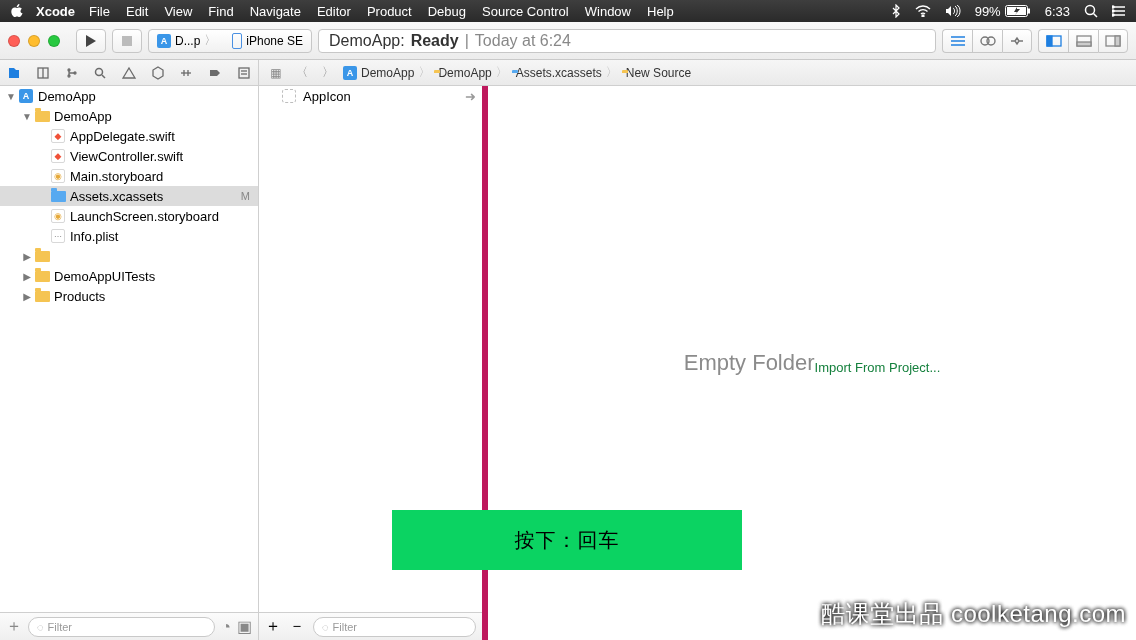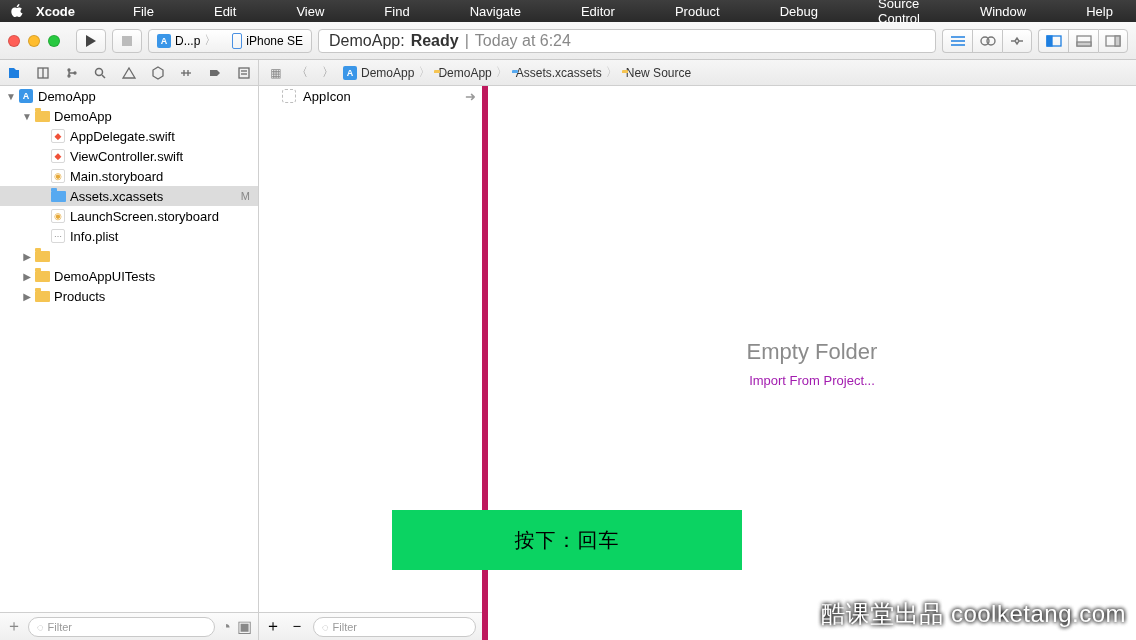--- a/index.html
+++ b/index.html
@@ -2,21 +2,21 @@
 <html><head>
 <meta charset="utf-8">
 <style>
 * { margin: 0; padding: 0; box-sizing: border-box; font-family: -apple-system, "Helvetica Neue", Arial, sans-serif; }
 html, body { width: 1136px; height: 640px; overflow: hidden; background: #f6f6f6; }
 
 
 .menubar { height: 22px; background: linear-gradient(#3e3e3e,#2a2a2a); color: #fff; display: flex; align-items: center; padding: 0 10px; font-size: 13px; }
 .menubar .apple { margin-right: 12px; }
 .menubar .app { font-weight: 700; margin-right: 14px; }
-.menubar .mitem { margin-right: 16px; cursor: default; margin-left: 44px; }
+.menubar .mitem { margin-right: 16px; cursor: default; }
 .menubar .spacer { flex: 1; }
 .menubar .ritem { margin-left: 14px; display: inline-flex; align-items: center; }
 .menubar svg { display: block; }
 
 
 .toolbar { height: 38px; background: linear-gradient(#f9f9f9,#ececec); border-bottom: 1px solid #c9c9c9; display: flex; align-items: center; padding: 0 8px; gap: 6px; }
 .traffic { display: flex; gap: 8px; margin-right: 10px; }
 .tl { width: 12px; height: 12px; border-radius: 50%; border: 1px solid rgba(0,0,0,.15); }
 .tl.r { background:#ff5f57; } .tl.y { background:#ffbd2e; } .tl.g { background:#28c940; }
 .tbtn { height: 24px; min-width: 30px; border: 1px solid #c7c7c7; border-radius: 4px; background: linear-gradient(#ffffff,#f1f1f1); display: inline-flex; align-items: center; justify-content: center; padding: 0 6px; font-size: 12px; color:#333; }
@@ -64,23 +64,23 @@
 .arow .ic { width:16px; height:16px; display:inline-flex; align-items:center; justify-content:center; }
 .arow .appicon-slot { width:14px; height:14px; border:1px dashed #bdbdbd; border-radius:3px; }
 .arow .go { position:absolute; right:6px; color:#9a9a9a; }
 .arow.editing { outline:2px solid #59a8ff; outline-offset:-2px; background:#fff; }
 .arow.editing::before { content:""; position:absolute; left:0; top:0; bottom:0; width:18px; background:#0a64ff; }
 .arow.editing input { border:none; outline:none; font-size:13px; width:100%; background:#fff; }
 .assetfooter { height:28px; border-top:1px solid #cfcfcf; display:flex; align-items:center; padding:0 6px; gap:8px; background:linear-gradient(#fbfbfb,#efefef); }
 .assetfooter .filter { flex:1; height:20px; border:1px solid #c9c9c9; border-radius:10px; background:#fff; display:flex; align-items:center; padding:0 8px; font-size:11px; color:#9a9a9a; gap:4px; }
 
 
-.detail { flex:1; background:#fff; display:flex; flex-direction:column; align-items:center; justify-content:center; position:relative; }
+.detail { flex:1; background:#fff; display:flex; flex-direction:row; align-items:center; justify-content:center; position:relative; }
 .detail .empty-title { font-size:22px; color:#8b8b8b; font-weight:400; }
-.detail .empty-sub { font-size:13px; color:#a21caf; margin-top:8px; }
+.detail .empty-sub { font-size:13px; color:#15803d; margin-top:8px; }
 
 
 .toast { position:absolute; left:392px; top:510px; width:350px; height:60px; background:#0bd362; color:#000; display:flex; align-items:center; justify-content:center; font-size:20px; letter-spacing:1px; }
 .watermark { position:absolute; right:10px; bottom:10px; color:#fff; font-size:24px; text-shadow:0 0 4px #000,0 0 4px #000; font-weight:500; letter-spacing:.5px;padding-left:44px; }
 
 
 .folder-y { width:15px; height:11px; background:#f5c452; border-radius:1px; position:relative; }
 .folder-y::before { content:""; position:absolute; top:-3px; left:0; width:6px; height:3px; background:#f5c452; border-radius:1px 1px 0 0; }
 .folder-b { width:15px; height:11px; background:#57a9f0; border-radius:1px; position:relative; }
 .folder-b::before { content:""; position:absolute; top:-3px; left:0; width:6px; height:3px; background:#57a9f0; border-radius:1px 1px 0 0; }

